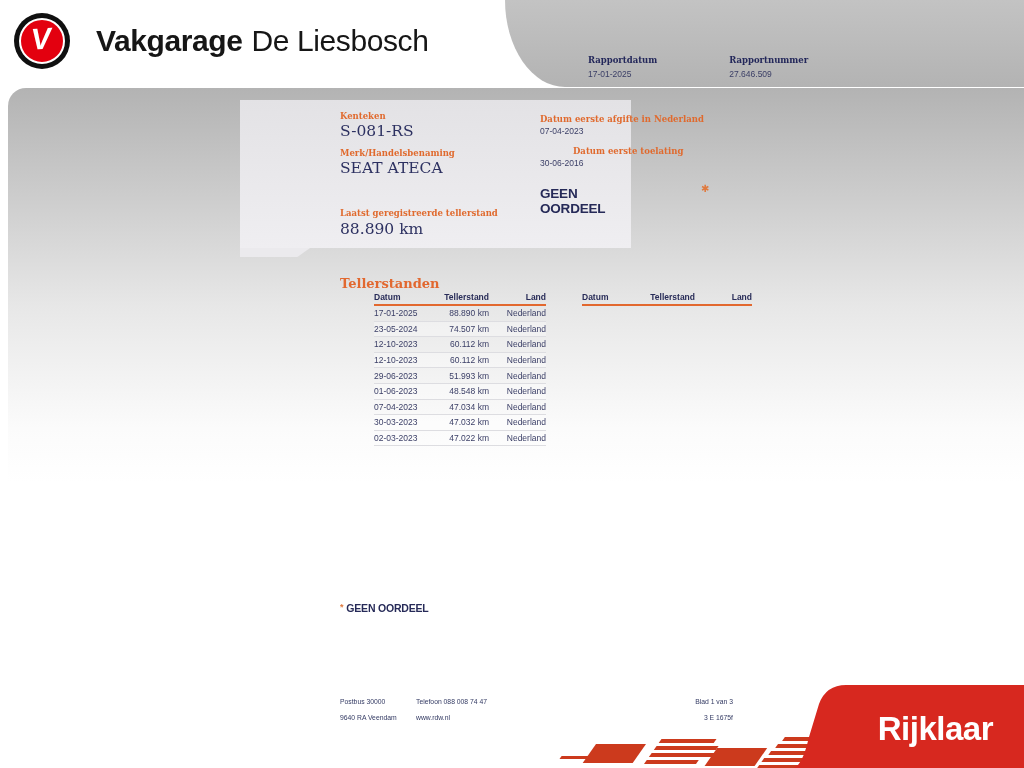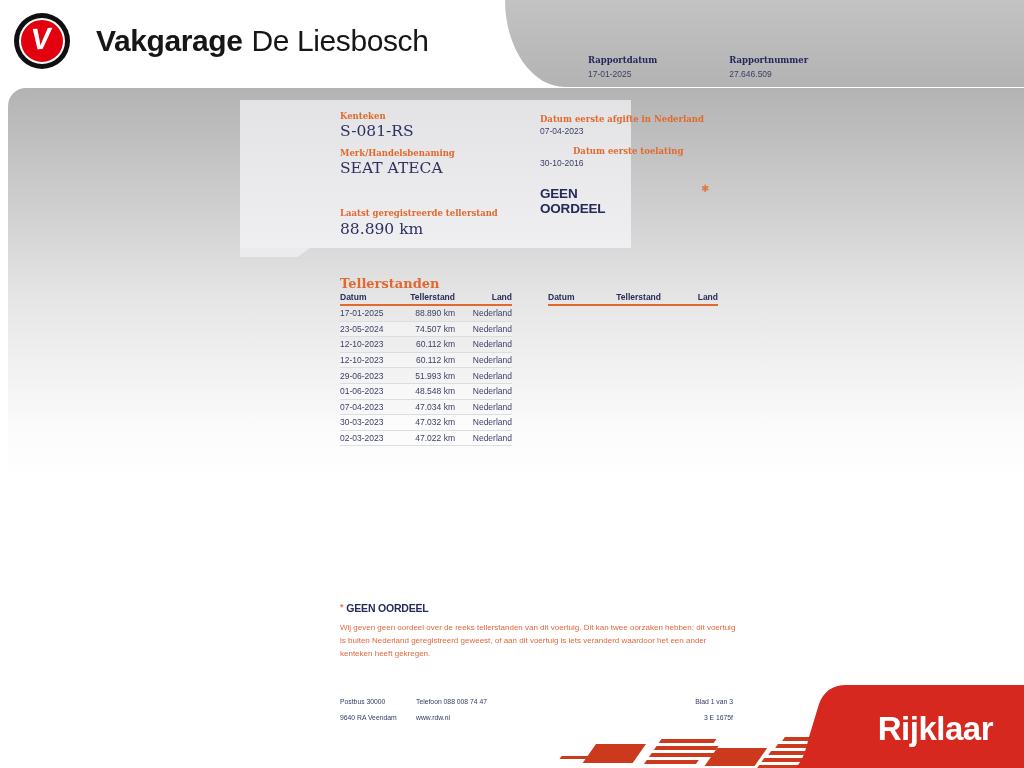--- a/index.html
+++ b/index.html
@@ -45,21 +45,21 @@
   .bigval{font-family:"DejaVu Serif",serif;font-size:15.5px;color:#2d3161;}
   .smallval{font-size:8.5px;color:#3a3e66;}
   .vb-item{position:absolute;white-space:nowrap;}
   .oordeel{position:absolute;left:300px;top:86px;font-size:13.5px;font-weight:800;
     color:#262a58;letter-spacing:-0.2px;}
   .oordeel-star{position:absolute;left:461px;top:83px;color:#e07a3f;font-size:10px;}
 
   
   .tbl-heading{position:absolute;left:340px;top:276px;
     font-family:"DejaVu Serif",serif;font-weight:bold;font-size:13px;color:#e2682f;}
-  .odo-table{position:absolute;top:290px;}
+  .odo-table{position:absolute;top:290px;margin-left:34px;}
   .odo-table.t1{left:340px;width:172px;}
   .odo-table.t2{left:548px;width:170px;}
   .thead{display:grid;grid-template-columns:62px 53px 57px;height:12px;
     border-bottom:2px solid #e2682f;align-items:end;padding-bottom:2px;}
   .t2 .thead{grid-template-columns:62px 51px 57px;}
   .thead span{font-size:8.5px;font-weight:bold;color:#282c58;}
   .thead span:nth-child(2),.thead span:nth-child(3){text-align:right;}
   .trow{display:grid;grid-template-columns:62px 53px 57px;height:14.6px;
     align-items:center;border-bottom:1px solid #dddde1;}
   .trow:nth-child(even){background:rgba(255,255,255,0.35);}
@@ -118,21 +118,21 @@
     <div class="vb-item olabel" style="left:100px;top:11px;">Kenteken</div>
     <div class="vb-item bigval" style="left:100px;top:22px;">S-081-RS</div>
     <div class="vb-item olabel" style="left:100px;top:48px;">Merk/Handelsbenaming</div>
     <div class="vb-item bigval" style="left:100px;top:59px;">SEAT ATECA</div>
     <div class="vb-item olabel" style="left:100px;top:108px;">Laatst geregistreerde tellerstand</div>
     <div class="vb-item bigval" style="left:100px;top:120px;">88.890 km</div>
 
     <div class="vb-item olabel" style="left:300px;top:14px;">Datum eerste afgifte in Nederland</div>
     <div class="vb-item smallval" style="left:300px;top:26px;">07-04-2023</div>
     <div class="vb-item olabel" style="left:300px;top:46px;margin-left:33px;">Datum eerste toelating</div>
-    <div class="vb-item smallval" style="left:300px;top:58px;">30-10-2016</div>
+    <div class="vb-item smallval" style="left:300px;top:58px;">30-06-2016</div>
 
     <div class="oordeel">GEEN OORDEEL</div>
     <div class="oordeel-star">✱</div>
   </div>
 
   <div class="tbl-heading">Tellerstanden</div>
 
   <div class="odo-table t1">
     <div class="thead">
       <span>Datum</span>
@@ -191,21 +191,20 @@
   <div class="odo-table t2">
     <div class="thead">
       <span>Datum</span>
       <span>Tellerstand</span>
       <span>Land</span>
     </div>
   </div>
 
   <div class="footnote">
     <div class="fn-title"><span class="fn-star">*</span><span>GEEN OORDEEL</span></div>
-    <div class="fn-text">Wij geven geen oordeel over de reeks tellerstanden van dit voertuig. Dit kan twee oorzaken hebben: dit voertuig is buiten Nederland geregistreerd geweest, of aan dit voertuig is iets veranderd waardoor het een ander kenteken heeft gekregen.</div>
   </div>
 
   <div class="pfooter">
     <div class="row">
       <span class="c1">Postbus 30000</span>
       <span class="c2">Telefoon 088 008 74 47</span>
       <span class="c3">Blad 1 van 3</span>
     </div>
     <div class="row">
       <span class="c1">9640 RA Veendam</span>

